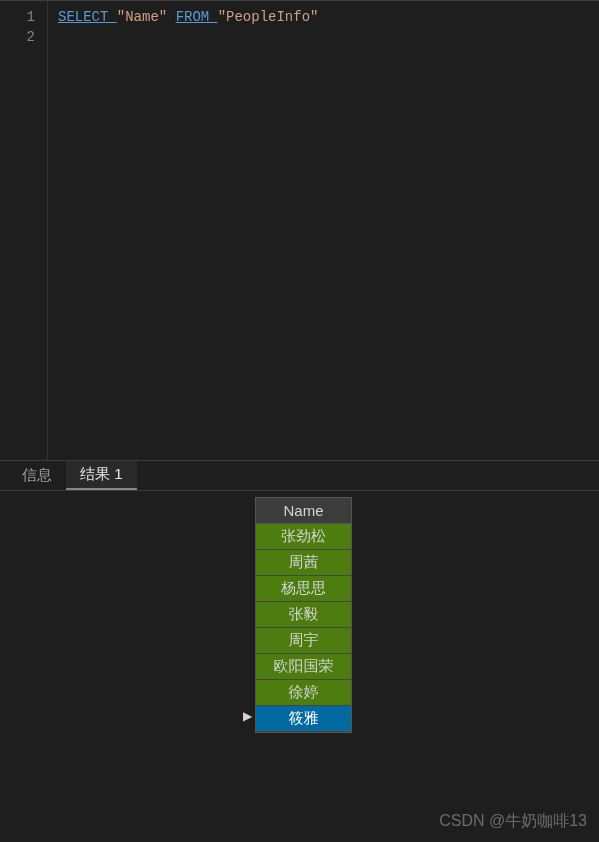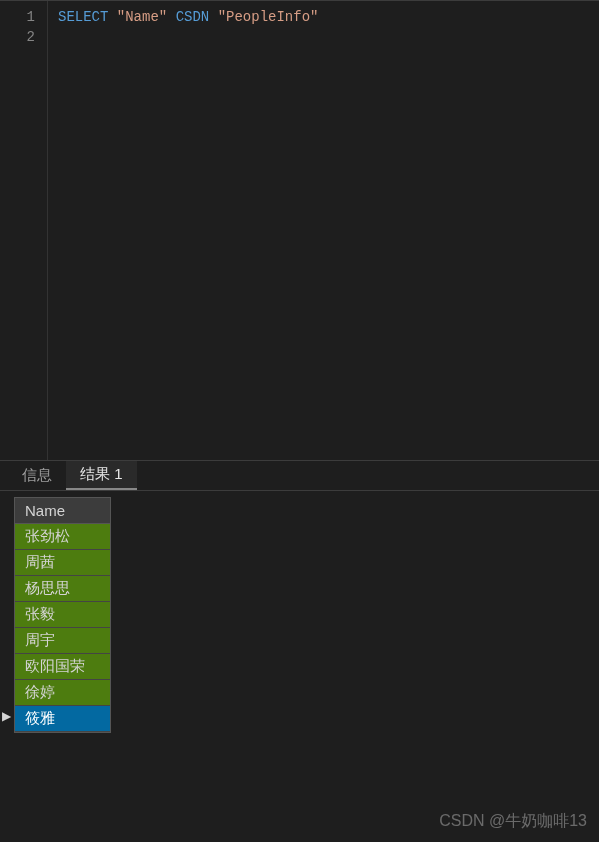--- a/index.html
+++ b/index.html
@@ -42,20 +42,21 @@
       padding-left: 10px;
       font-family: Consolas, "Courier New", monospace;
       font-size: 14px;
       line-height: 20px;
     }
     .line {
       white-space: pre;
     }
     .tok-keyword {
       color: #569cd6;
+      text-decoration: underline;
     }
     .tok-string {
       color: #d69d85;
     }
     .tok-plain {
       color: #d4d4d4;
     }
     .results-pane {
       border-top: 1px solid #3c3c3c;
       background: #1e1e1e;
@@ -133,32 +134,32 @@
   </style>
 </head>
 <body>
 
 <div class="editor-pane">
   <div class="gutter">
     <div class="gutter-line">1</div>
     <div class="gutter-line">2</div>
   </div>
   <div class="code-area">
-    <div class="line"><span class="tok-keyword">SELECT </span><span class="tok-string">"Name"</span><span class="tok-plain"> </span><span class="tok-keyword">CSDN </span><span class="tok-string">"PeopleInfo"</span></div>
+    <div class="line"><span class="tok-keyword">SELECT </span><span class="tok-string">"Name"</span><span class="tok-plain"> </span><span class="tok-keyword">FROM </span><span class="tok-string">"PeopleInfo"</span></div>
     <div class="line"></div>
   </div>
 </div>
 
 <div class="results-pane">
   <div class="tabs">
     <div class="tab">信息</div>
     <div class="tab active">结果 1</div>
   </div>
   <div class="results-body">
-    <div class="row-wrapper" style="margin-left:8px;">
+    <div class="row-wrapper" style="margin-left:8px;text-align:center;">
       <div class="result-table">
         <div class="result-header">Name</div>
         <div class="result-row">张劲松</div>
         <div class="result-row">周茜</div>
         <div class="result-row">杨思思</div>
         <div class="result-row">张毅</div>
         <div class="result-row">周宇</div>
         <div class="result-row">欧阳国荣</div>
         <div class="result-row">徐婷</div>
         <div class="result-row selected">筱雅</div>

